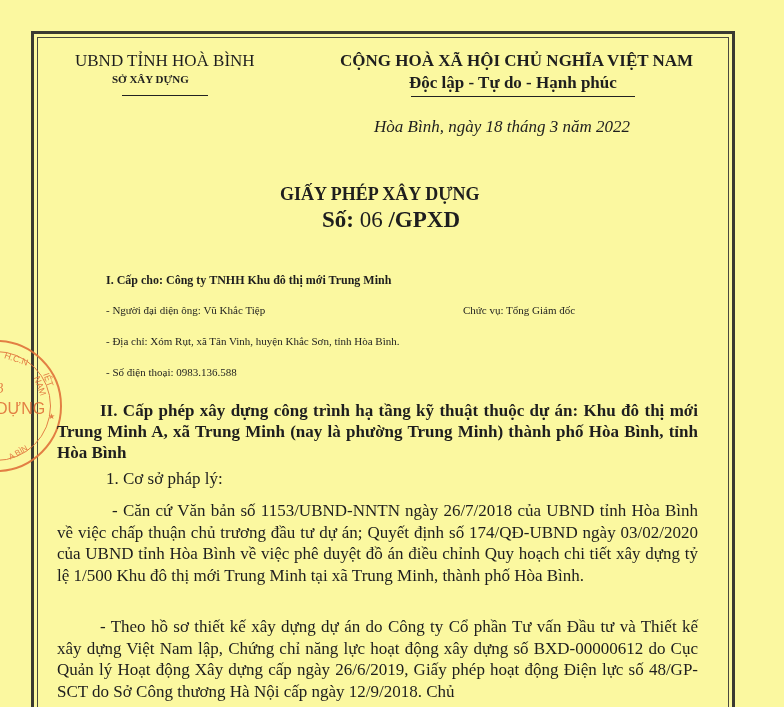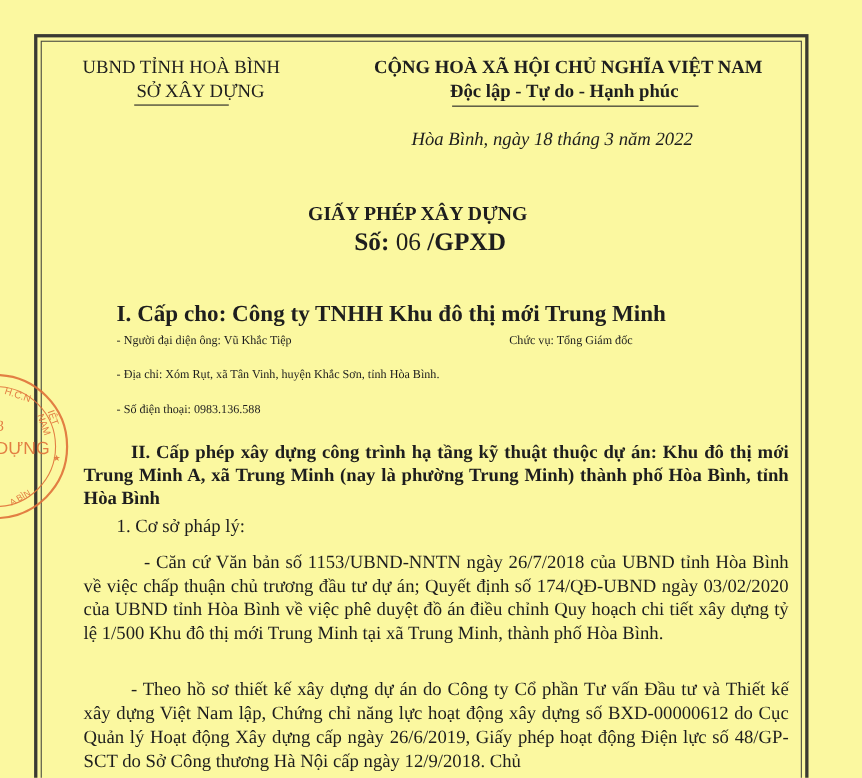--- a/index.html
+++ b/index.html
@@ -54,40 +54,40 @@
   .stamp-bottom {
     position: absolute; left: 76px; top: 106px;
     font-family: "Liberation Sans", sans-serif; font-size: 8px;
     transform: rotate(-30deg);
   }
   .stamp-symbol { position: absolute; left: 66px; top: 36px; font-size: 14px; }
   .stamp-star { position: absolute; left: 116px; top: 70px; font-size: 8px; }
 
   .abs { position: absolute; white-space: nowrap; }
   .hdr-left-1 { left: 75px; top: 51px; font-size: 17px; }
-  .hdr-left-2 { left: 124px; top: 73px; font-size: 17px; font-weight: normal; }
+  .hdr-left-2 { left: 112px; top: 73px; font-size: 11px; font-weight: bold; }
   .hdr-left-rule { left: 122px; top: 95px; width: 86px; height: 1px; background: #222; }
   .hdr-right-1 { left: 340px; top: 51px; font-size: 17px; font-weight: bold; text-align: right; }
   .hdr-right-2 { left: 409px; top: 73px; font-size: 17px; font-weight: bold; text-decoration: none; }
   .hdr-right-rule { left: 411px; top: 96px; width: 224px; height: 1px; background: #222; }
   .date { left: 374px; top: 117px; font-size: 17px; font-style: italic; }
   .title { left: 280px; top: 184px; font-size: 18px; font-weight: bold; }
   .so { left: 322px; top: 207px; font-size: 23px; }
   .so b { font-weight: bold; }
 
   .body-text { font-size: 11px; }
-  .sec1 { left: 106px; top: 273px; font-size: 21px; font-weight: bold; }
+  .sec1 { left: 106px; top: 273px; font-size: 12px; font-weight: bold; }
   .l-rep { left: 106px; top: 304px; }
   .l-pos { left: 463px; top: 304px; }
   .l-addr { left: 106px; top: 335px; }
   .l-phone { left: 106px; top: 366px; }
 
   .para {
     position: absolute;
-    left: 76px; width: 641px;
+    left: 57px; width: 641px;
     font-size: 17px; line-height: 21.5px;
     text-align: justify;
     text-align-last: auto;
   }
   .sec2 { top: 400px; font-weight: bold; text-indent: 43px; line-height: 21px; }
   .sub1 { top: 468px; left: 106px; width: auto; }
   .p1 { top: 500px; text-indent: 55px; }
   .p2 { top: 616px; text-indent: 43px; }
 </style>
 </head>

